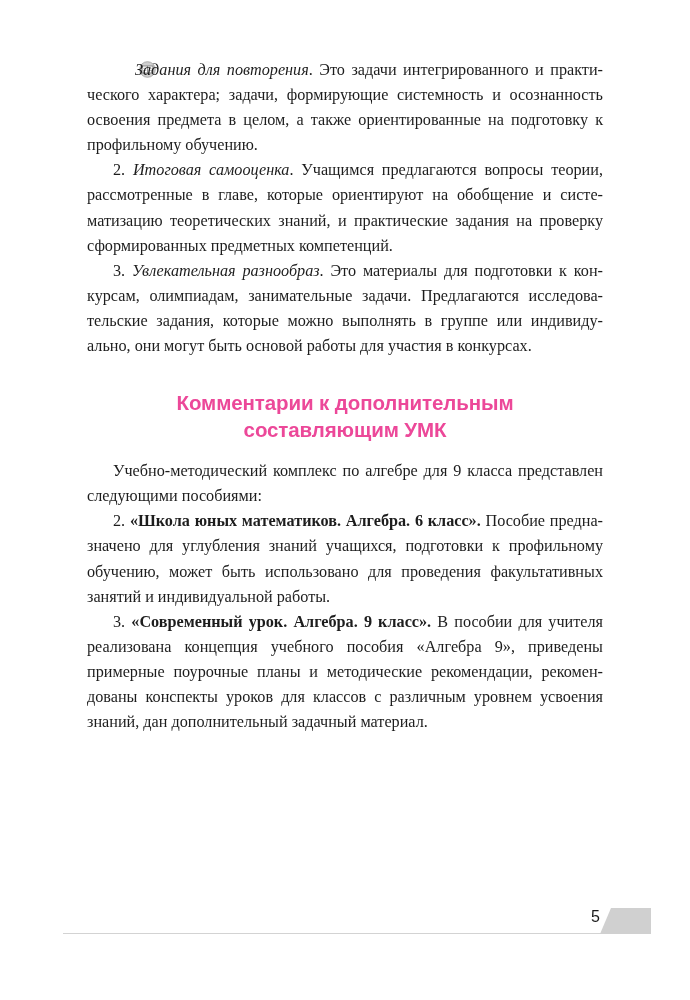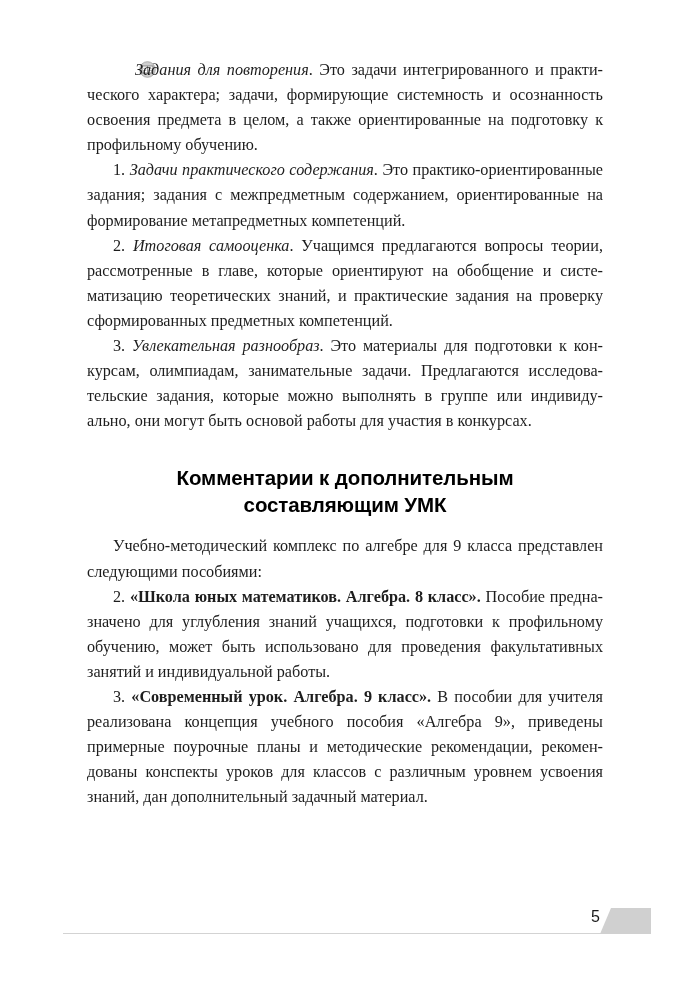--- a/index.html
+++ b/index.html
@@ -54,21 +54,21 @@
   }
 
   h2.heading {
     margin: 0;
     font-family: "Liberation Sans", "DejaVu Sans", sans-serif;
     font-weight: bold;
     font-size: 20.5px;
     line-height: 27px;
     text-align: center;
     letter-spacing: -0.1px;
-    color: #000000;
+    color: #ec4899;
     text-indent: 0;
   }
 
   .gap-before-heading { height: 30px; }
   .gap-after-heading { height: 16px; }
 
   
   #footer {
     position: absolute;
     left: 0;
@@ -119,39 +119,38 @@
           <line x1="5.1" y1="8.6" x2="8.6" y2="8.6" stroke="#8a8a8a" stroke-width="0.8"></line>
           <line x1="5.1" y1="11.1" x2="8.6" y2="11.1" stroke="#8a8a8a" stroke-width="0.8"></line>
           <line x1="11.4" y1="8.6" x2="14.9" y2="8.6" stroke="#8a8a8a" stroke-width="0.8"></line>
           <line x1="11.4" y1="11.1" x2="14.9" y2="11.1" stroke="#8a8a8a" stroke-width="0.8"></line>
         </svg>
       </span><i class="ital">Задания для повторения</i><span>. Это задачи интегрированного и практи­ческого характера; задачи, формирующие системность и осознанность освоения предмета в целом, а также ориентированные на подготовку к профильному обучению.</span>
     </p>
 
 
 
-    <p class="para"><span>1. </span><i class="ital">Задачи практического содержания</i><span>. Это практико-ориентированные задания; задания с межпредметным содержанием, ориентированные на формирование метапредметных компетенций.</span></p>
 
     <p class="para"><span>2. </span><i class="ital">Итоговая самооценка</i><span>. Учащимся предлагаются вопросы теории, рассмотренные в главе, которые ориентируют на обобщение и систе­матизацию теоретических знаний, и практические задания на проверку сформированных предметных компетенций.</span></p>
 
     <p class="para"><span>3. </span><i class="ital">Увлекательная разнообраз</i><span>. Это материалы для подготовки к кон­курсам, олимпиадам, занимательные задачи. Предлагаются исследова­тельские задания, которые можно выполнять в группе или индивиду­ально, они могут быть основой работы для участия в конкурсах.</span></p>
 
     <div class="gap-before-heading"></div>
 
     <h2 class="heading">
       <span>Комментарии к дополнительным</span><br>
       <span>составляющим УМК</span>
     </h2>
 
     <div class="gap-after-heading"></div>
 
     <p class="para">Учебно-методический комплекс по алгебре для 9 класса представлен следующими пособиями:</p>
 
 
-    <p class="para"><span>2. </span><b class="bold">«Школа юных математиков. Алгебра. 8 класс».</b><span> Пособие предна­значено для углубления знаний учащихся, подготовки к профильному обучению, может быть использовано для проведения факультативных занятий и индивидуальной работы.</span></p>
+    <p class="para"><span>2. </span><b class="bold">«Школа юных математиков. Алгебра. 6 класс».</b><span> Пособие предна­значено для углубления знаний учащихся, подготовки к профильному обучению, может быть использовано для проведения факультативных занятий и индивидуальной работы.</span></p>
 
     <p class="para"><span>3. </span><b class="bold">«Современный урок. Алгебра. 9 класс».</b><span> В пособии для учите­ля реализована концепция учебного пособия «Алгебра 9», приведены примерные поурочные планы и методические рекомендации, рекомен­дованы конспекты уроков для классов с различным уровнем усвоения знаний, дан дополнительный задачный материал.</span></p>
 
   </div>
 
   <div id="footer">
     <div id="footer-rule"></div>
     <div id="page-number">5</div>
     <div id="footer-tab">
       <svg width="90" height="26" viewBox="0 0 90 26" xmlns="http://www.w3.org/2000/svg">

